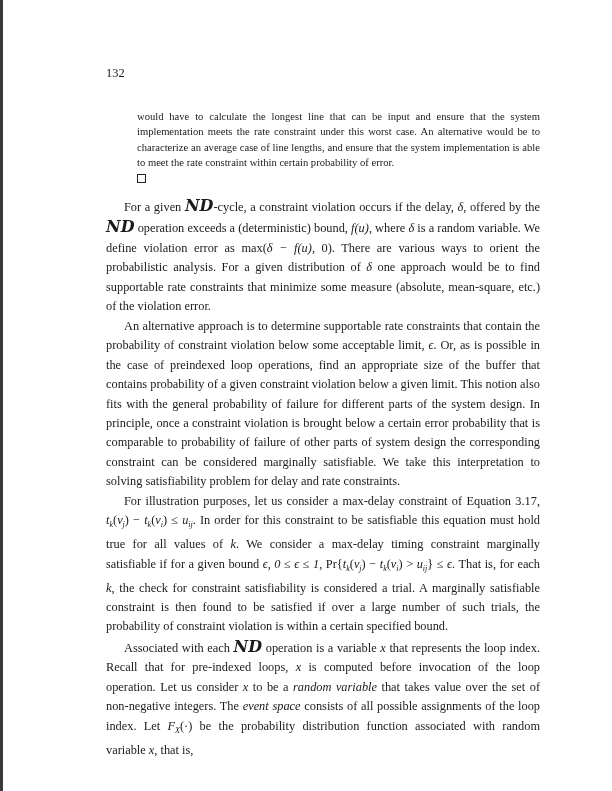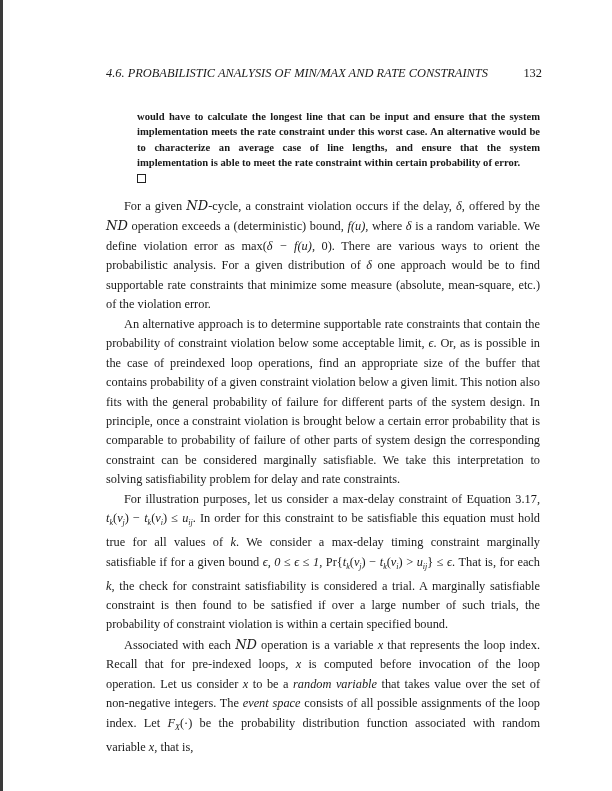--- a/index.html
+++ b/index.html
@@ -3,36 +3,35 @@
 <meta charset="utf-8">
 <style>
   html, body { margin: 0; padding: 0; background: #ffffff; }
   body { width: 612px; height: 791px; position: relative; overflow: hidden;
          font-family: "Liberation Serif", "DejaVu Serif", serif; color: #1a1a1a; }
   .left-edge { position: absolute; left: 0; top: 0; width: 3px; height: 791px; background: #3a3a3a; }
   .header { position: absolute; left: 106px; top: 66px; width: 436px; font-size: 12.4px;
             font-style: italic; display: flex; justify-content: space-between; white-space: nowrap; }
   .header .pnum { font-style: normal; }
   .quote { position: absolute; left: 137px; top: 109px; width: 403px; font-size: 10.6px; line-height: 15.3px;
-           text-align: justify; font-weight: bold; }
+           text-align: justify; }
   .qed { display: inline-block; width: 7px; height: 7px; border: 1px solid #222; margin-top: 4px; }
   .main { position: absolute; left: 106px; top: 196px; width: 434px; font-size: 12.35px; line-height: 19.45px;
           text-align: justify; }
   .main p { margin: 0; text-indent: 18px; }
-  .cal { font-style: italic; font-family: "DejaVu Serif", serif; font-size: 13px; }
+  .cal { font-style: italic; font-family: "DejaVu Serif", serif; font-size: 16px; font-weight: bold; }
   i.m { font-style: italic; }
   b { font-weight: normal; }
 </style>
 </head>
 <body>
 
 <div class="left-edge"></div>
 
 <div class="header">
-  <span>4.6.  PROBABILISTIC ANALYSIS OF MIN/MAX AND RATE CONSTRAINTS</span>
   <span class="pnum">132</span>
 </div>
 
 <div class="quote">
   <div>would have to calculate the longest line that can be input and ensure that the system implementation meets the rate constraint under this worst case.  An alternative would be to characterize an average case of line lengths, and ensure that the system implementation is able to meet the rate constraint within certain probability of error.</div>
   <span class="qed"></span>
 </div>
 
 <div class="main">
   <p><span>For a given </span><span class="cal">ND</span><span>-cycle, a constraint violation occurs if the delay, </span><i class="m">δ</i><span>, offered by the </span><span class="cal">ND</span><span> operation exceeds a (deterministic) bound, </span><i class="m">f(u)</i><span>, where </span><i class="m">δ</i><span> is a random variable. We define violation error as max(</span><i class="m">δ − f(u)</i><span>, 0).  There are various ways to orient the probabilistic analysis.  For a given distribution of </span><i class="m">δ</i><span> one approach would be to find supportable rate constraints that minimize some measure (absolute, mean-square, etc.)  of the violation error.</span></p>

